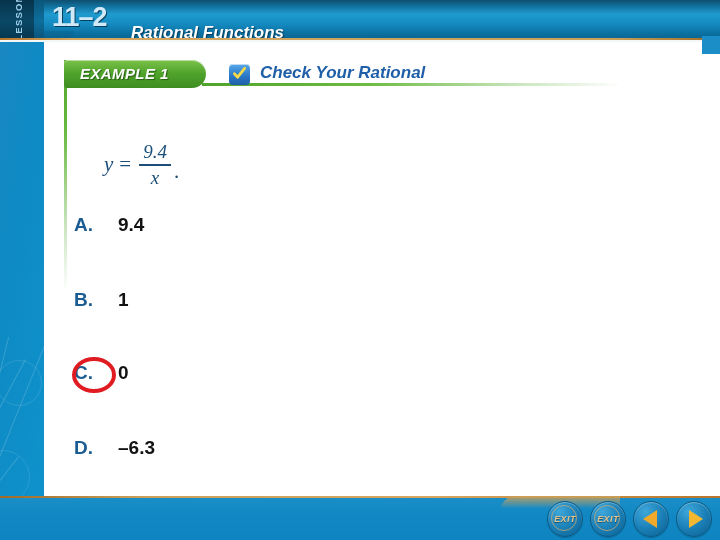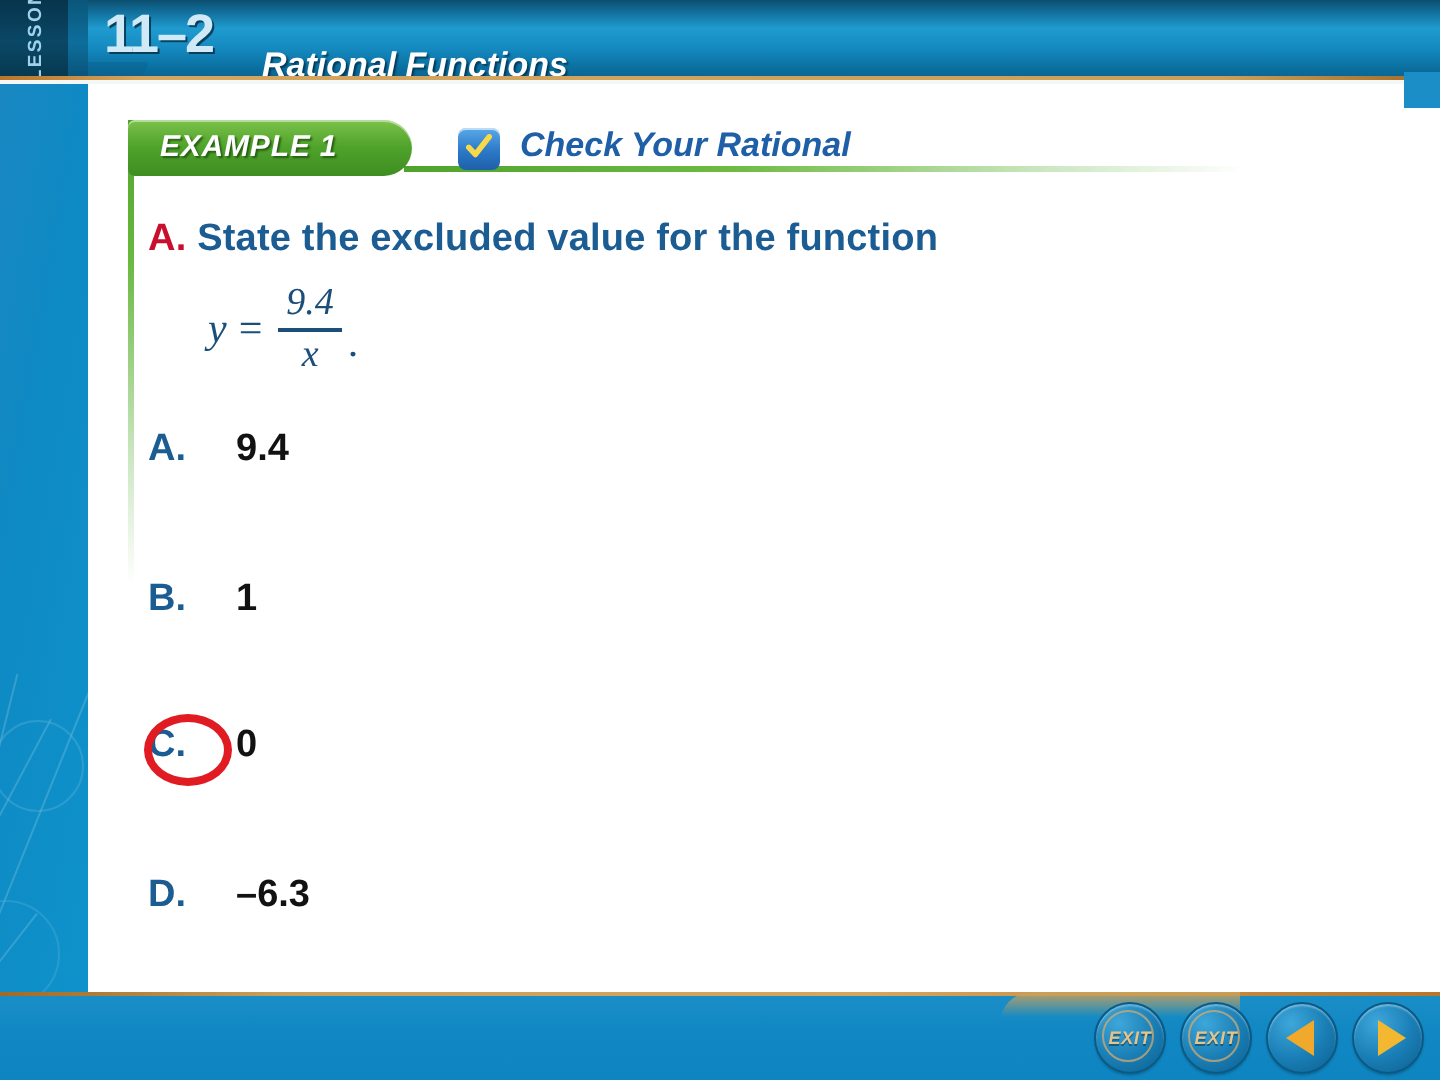--- a/index.html
+++ b/index.html
@@ -471,24 +471,20 @@
           <rect x="16" y="9.5" width="3" height="2.4" rx=".4"></rect>
         </g>
       </svg>
       <svg class="cp-tick" viewBox="0 0 22 26" aria-hidden="true">
         <path d="M1 13 L7 21 L20 1" fill="none" stroke="#c8102e" stroke-width="4.4" stroke-linecap="round" stroke-linejoin="round"></path>
       </svg>
       <span class="cp-check">Check</span>
 
     </div>
 
-    <div class="question">
-      <span class="q-letter">A.</span>
-      <span>State the excluded value for the function</span>
-    </div>
 
     <div class="equation">
       <span class="eq-y">y</span>
       <span class="eq-eq">=</span>
       <span class="frac">
         <span class="num">9.4</span>
         <span class="bar"></span>
         <span class="den">x</span>
       </span>
       <span class="eq-period">.</span>

